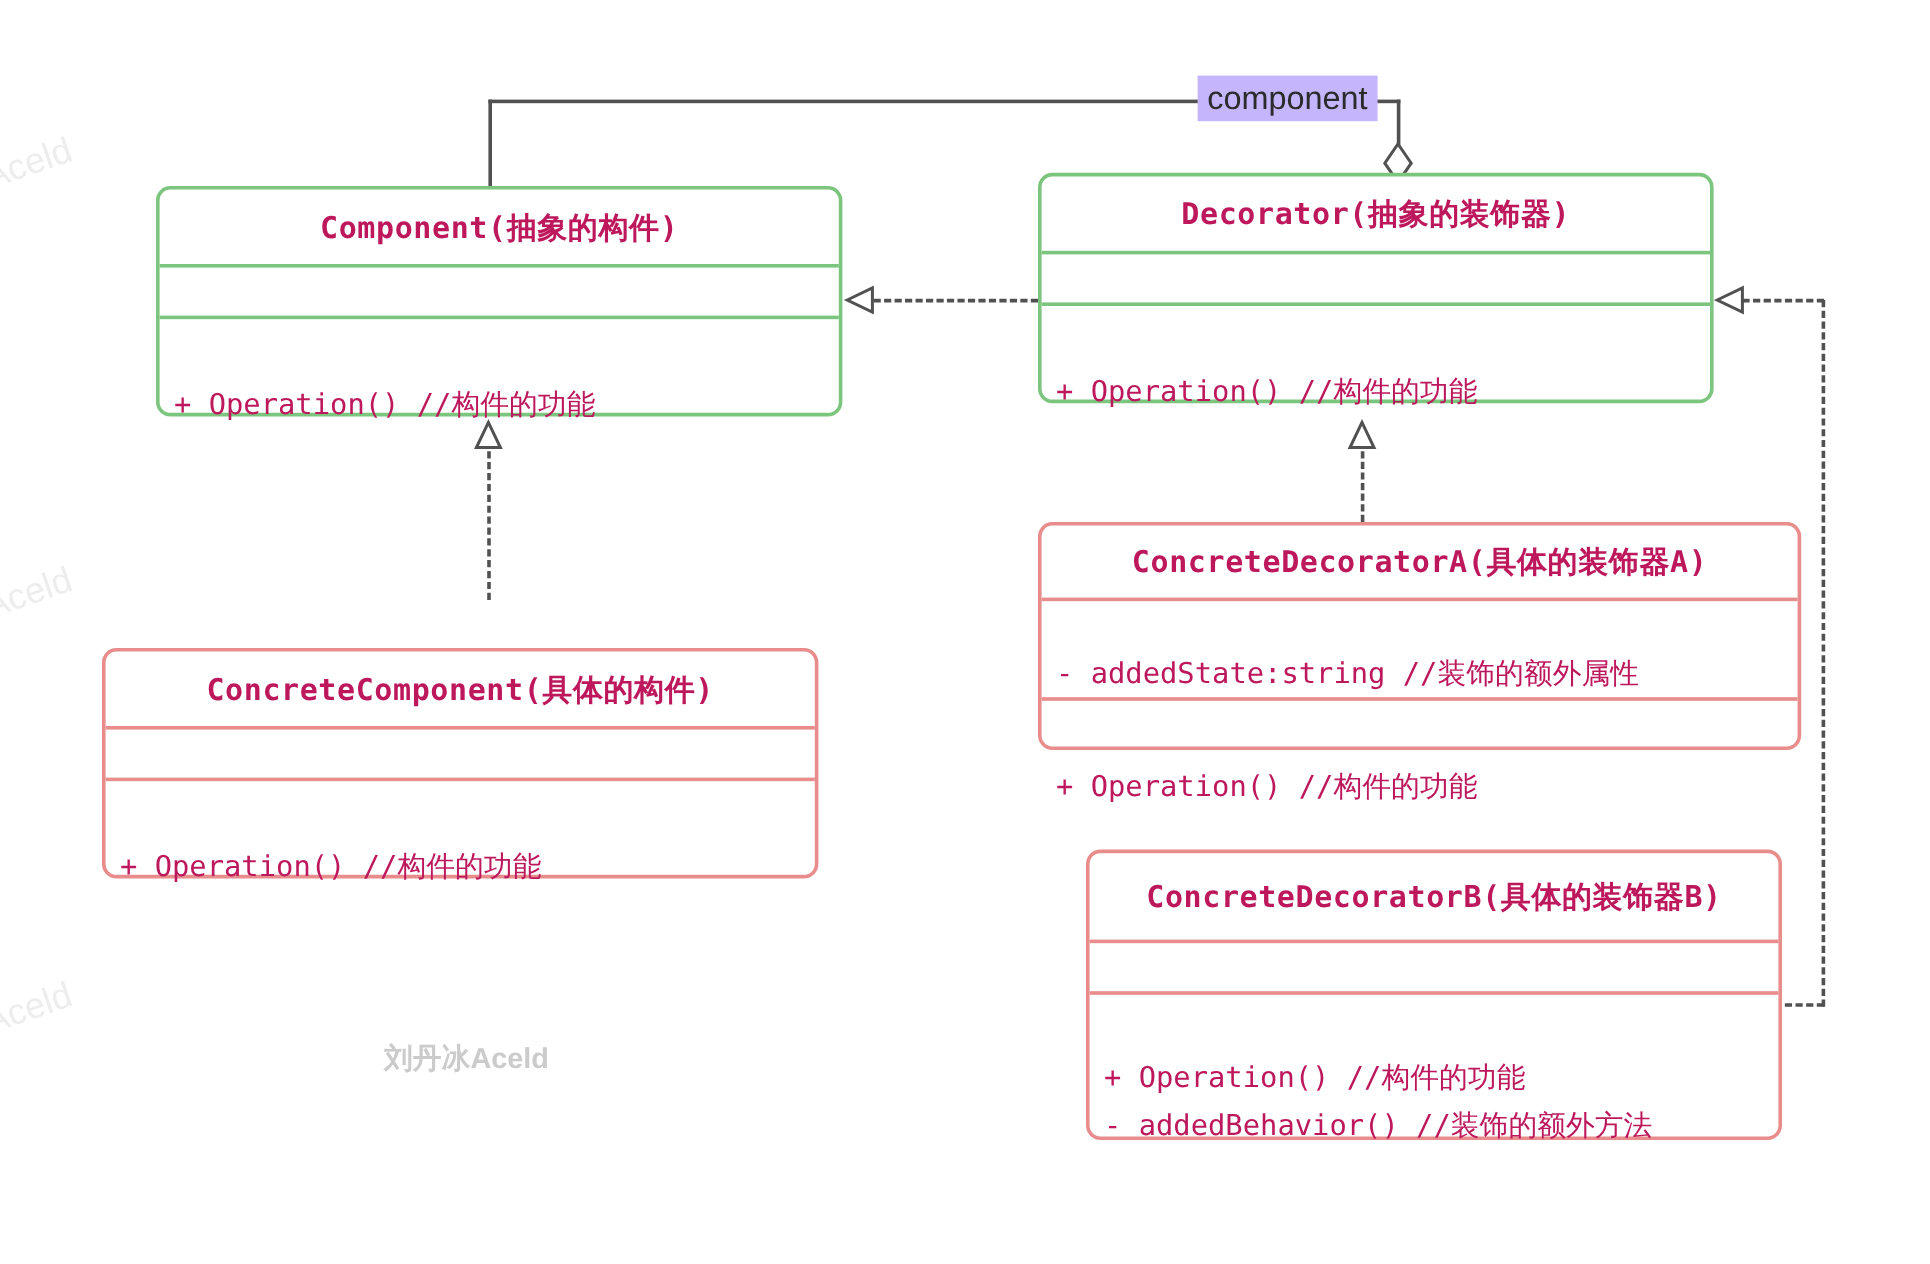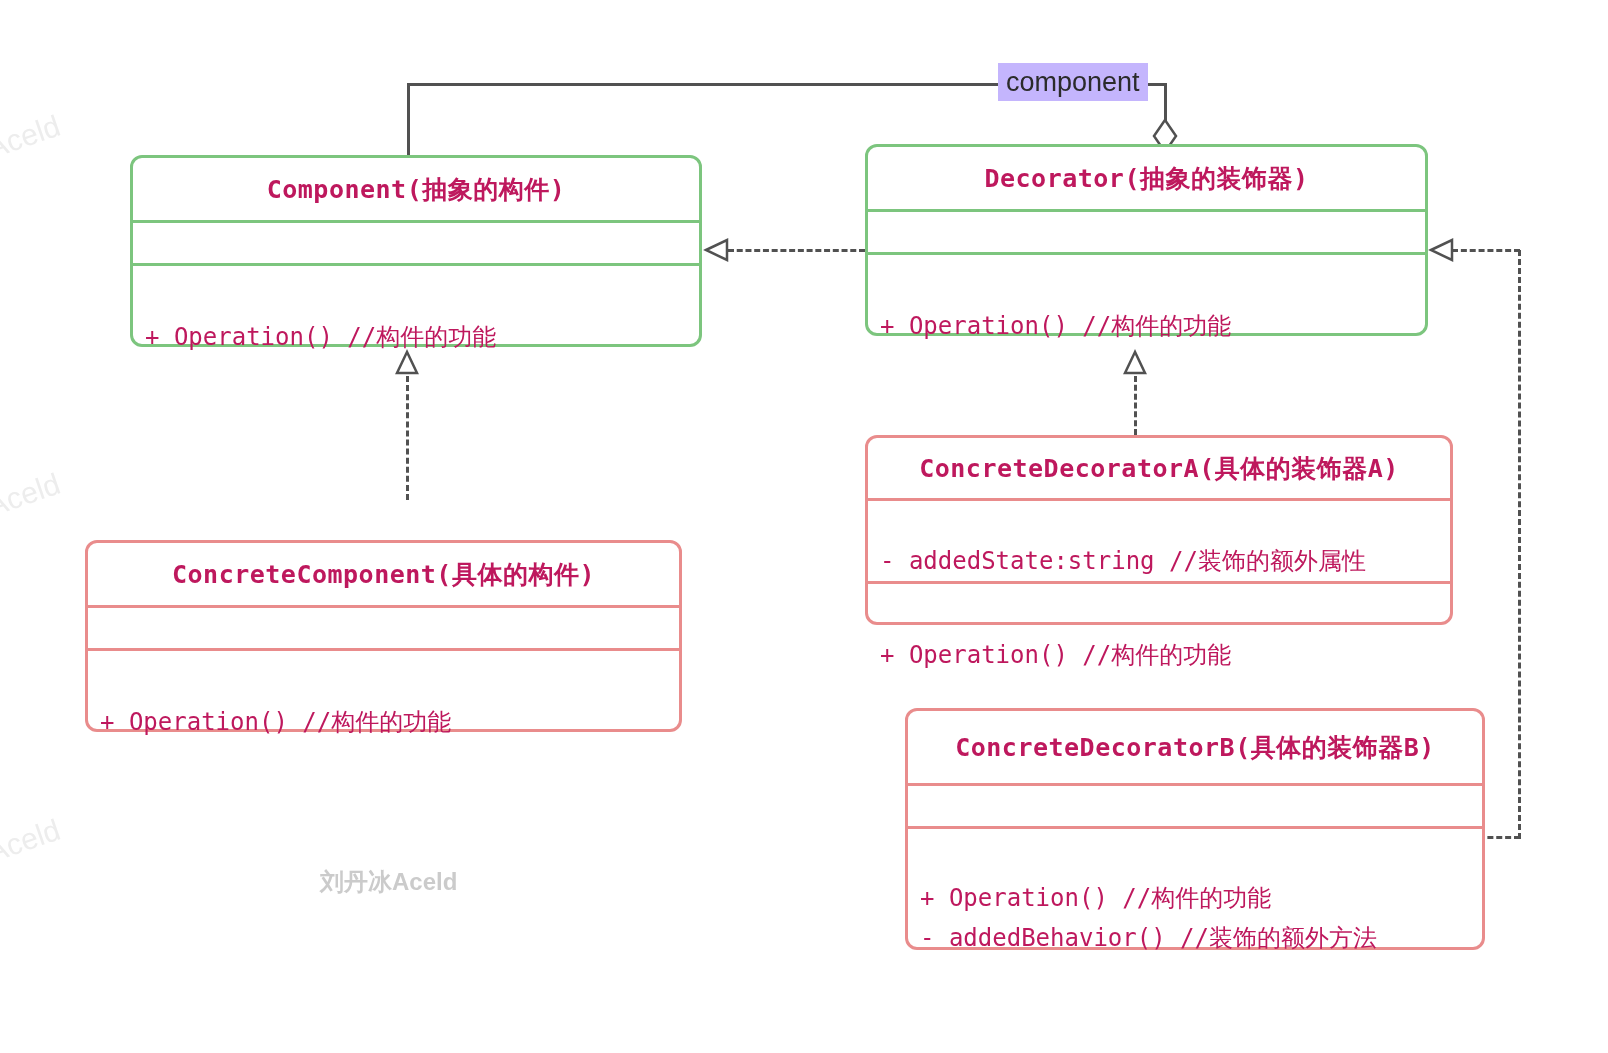--- a/index.html
+++ b/index.html
@@ -113,21 +113,21 @@
   </div>
 
   <div class="uml-box red" style="left:85px;top:500px;width:597px;height:192px;margin-top:40px;">
     <div class="uml-title" style="height:62px;">ConcreteComponent(具体的构件)</div>
     <div class="uml-attrs"></div>
     <div class="uml-methods" style="height:62px;">
       <div class="member">+ Operation() //构件的功能</div>
     </div>
   </div>
 
-  <div class="uml-box red" style="left:865px;top:435px;width:588px;height:190px;">
+  <div class="uml-box red" style="left:865px;top:435px;width:636px;height:190px;">
     <div class="uml-title" style="height:60px;">ConcreteDecoratorA(具体的装饰器A)</div>
     <div class="uml-attrs">
       <div class="member">- addedState:string //装饰的额外属性</div>
     </div>
     <div class="uml-methods" style="height:62px;">
       <div class="member">+ Operation() //构件的功能</div>
     </div>
   </div>
 
   <div class="uml-box red" style="left:865px;top:708px;width:580px;height:242px;margin-left:40px;">

